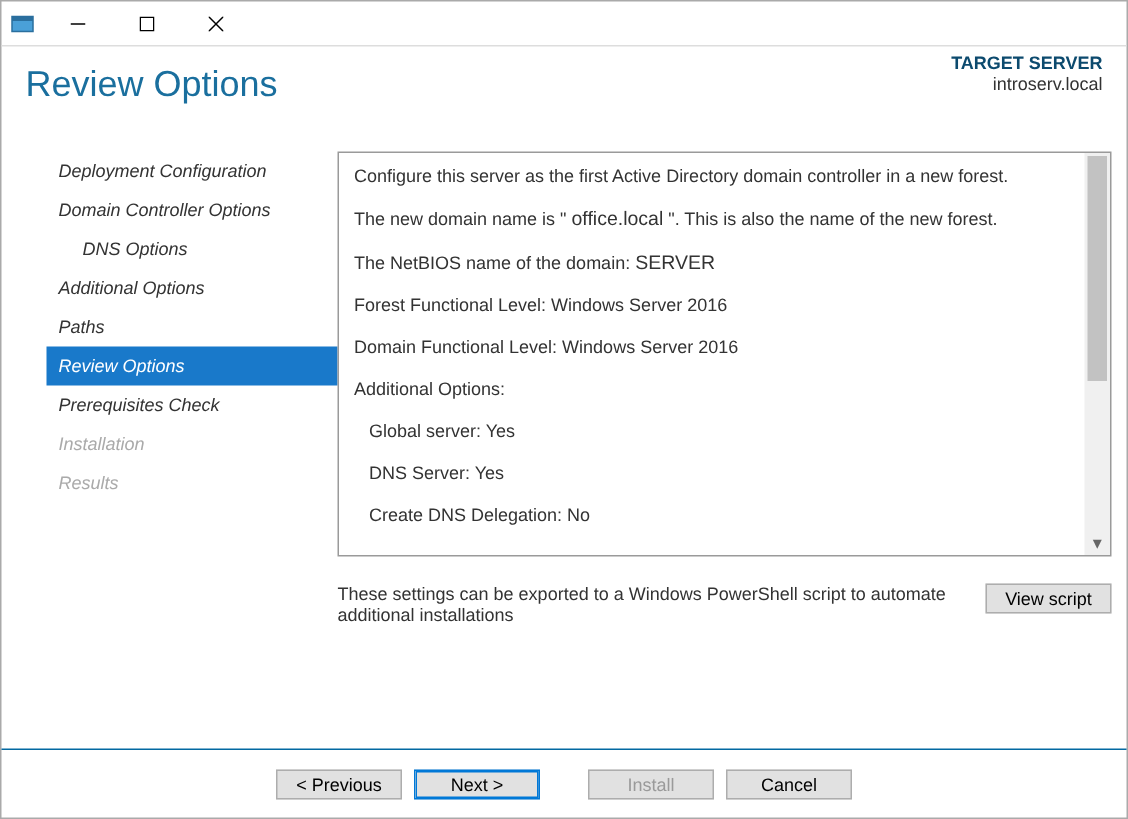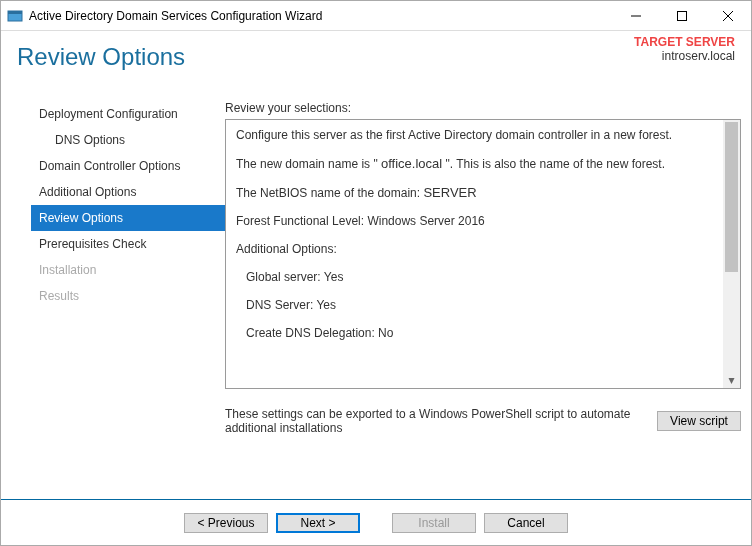--- a/index.html
+++ b/index.html
@@ -5,62 +5,61 @@
   * { box-sizing: border-box; }
   html, body { margin: 0; padding: 0; font-family: "Segoe UI", Tahoma, sans-serif; font-size: 12px; color: #333; background: #fff; }
   .window { width: 752px; height: 546px; display: flex; flex-direction: column; border: 1px solid #aaa; }
   .titlebar { height: 30px; display: flex; align-items: center; border-bottom: 1px solid #ddd; }
   .titlebar .icon { width: 16px; height: 16px; margin: 0 6px; }
   .titlebar .title { flex: 1; font-size: 12px; color: #000; }
   .winbtn { width: 46px; height: 30px; display: flex; align-items: center; justify-content: center; }
   .header { position: relative; height: 60px; padding: 12px 16px 0 16px; }
   .header h1 { margin: 0; font-weight: 300; font-size: 24px; color: #1a6f9e; }
   .target { position: absolute; right: 16px; top: 4px; text-align: right; font-size: 12px; }
-  .target .label { font-weight: 700; color: #ef4444; }
+  .target .label { font-weight: 700; color: #0c4a6e; }
   .target .name  { color: #333; }
   .body { flex: 1; display: flex; padding: 0 10px 0 0; overflow: hidden; }
   .sidebar { width: 224px; padding: 10px 0 0 30px; }
-  .side-item { padding: 6px 8px; color: #333; cursor: default; }
+  .side-item { padding: 6px 8px; color: #333; cursor: default; font-style: italic; }
   .side-item.indent { padding-left: 24px; }
   .side-item.selected { background: #1979ca; color: #fff; }
   .side-item.disabled { color: #aaa; }
   .main { flex: 1; padding: 10px 0 0 0; display: flex; flex-direction: column; }
   .caption { margin: 0 0 4px 0; }
   .review-box { border: 1px solid #9a9a9a; height: 270px; display: flex; gap: 30px; }
   .review-content { flex: 1; padding: 8px 10px; overflow: hidden; }
   .review-content p { margin: 0 0 14px 0; font-size: 12px; color: #333; }
   .review-content .sub { padding-left: 10px; margin: 0 0 14px 0; }
   .review-content .bold { font-weight: 400; font-size: 13px; margin-top: 17px; }
   .scroll { width: 17px; background: #f0f0f0; position: relative; }
   .scroll .thumb { position: absolute; top: 2px; left: 2px; right: 2px; height: 150px; background: #c2c2c2; }
   .scroll .arrow { position: absolute; left: 0; right: 0; height: 17px; display:flex; align-items:center; justify-content:center; color:#666; }
   .scroll .arrow.up { top: 0; }
   .scroll .arrow.down { bottom: 0; }
-  .export-row { display: flex; align-items: center; margin-top: 18px; gap: 11px; }
+  .export-row { display: flex; align-items: flex-start; margin-top: 18px; gap: 11px; }
   .export-row .txt { flex: 1; }
   .link { color: #0066a6; margin-top: 20px; display: inline-block; }
   .footer { height: 46px; border-top: 1px solid #0369a1; display: flex; align-items: center; justify-content: center; padding: 0 16px; gap: 8px; }
   button.btn { min-width: 84px; height: 20px; background: #e1e1e1; border: 1px solid #adadad; color: #000; font-family: inherit; font-size: 12px; padding: 0 10px; }
   button.btn:disabled { color: #9a9a9a; }
   button.btn.default { border: 1px solid #0078d7; box-shadow: inset 0 0 0 1px #0078d7; }
   .gap { width: 16px; }
 </style>
 </head>
 <body>
 
 <div class="window">
 
   <div class="titlebar">
     <span class="icon">
       <svg width="16" height="16" viewBox="0 0 16 16">
           <rect x="1" y="3" width="14" height="10" fill="#4aa0d8" stroke="#2a6f9e"></rect>
           <rect x="1" y="3" width="14" height="3" fill="#2a6f9e"></rect>
         </svg>
     </span>
-    <span class="title">Active Directory Domain Services Configuration Wizard</span>
     <div class="winbtn">
         <svg width="10" height="10">
           <line x1="0" y1="5" x2="10" y2="5" stroke="#000"></line>
         </svg>
       </div>
     <div class="winbtn">
         <svg width="10" height="10">
           <rect x="0.5" y="0.5" width="9" height="9" fill="none" stroke="#000"></rect>
         </svg>
       </div>
@@ -77,42 +76,43 @@
     <div class="target">
       <div class="label">TARGET SERVER</div>
       <div class="name">introserv.local</div>
     </div>
   </div>
 
   <div class="body">
 
     <div class="sidebar">
       <div class="side-item">Deployment Configuration</div>
+      <div class="side-item">Domain Controller Options</div>
       <div class="side-item indent">DNS Options</div>
-      <div class="side-item">Domain Controller Options</div>
       <div class="side-item">Additional Options</div>
+      <div class="side-item">Paths</div>
       <div class="side-item selected">Review Options</div>
       <div class="side-item">Prerequisites Check</div>
       <div class="side-item disabled">Installation</div>
       <div class="side-item disabled">Results</div>
     </div>
 
     <div class="main">
-      <p class="caption">Review your selections:</p>
 
       <div class="review-box">
         <div class="review-content">
           <p>Configure this server as the first Active Directory domain controller in a new forest.</p>
           <p>
             <span>The new domain name is " </span><span class="bold">office.local</span><span> ". This is also the name of the new forest.</span>
           </p>
           <p>
             <span>The NetBIOS name of the domain: </span><span class="bold">SERVER</span>
           </p>
           <p>Forest Functional Level: Windows Server 2016</p>
+          <p>Domain Functional Level: Windows Server 2016</p>
           <p>Additional Options:</p>
           <p class="sub">Global server: Yes</p>
           <p class="sub">DNS Server: Yes</p>
           <p class="sub">Create DNS Delegation: No</p>
         </div>
         <div class="scroll">
           <div class="arrow up">▴</div>
           <div class="thumb"></div>
           <div class="arrow down">▾</div>
         </div>

